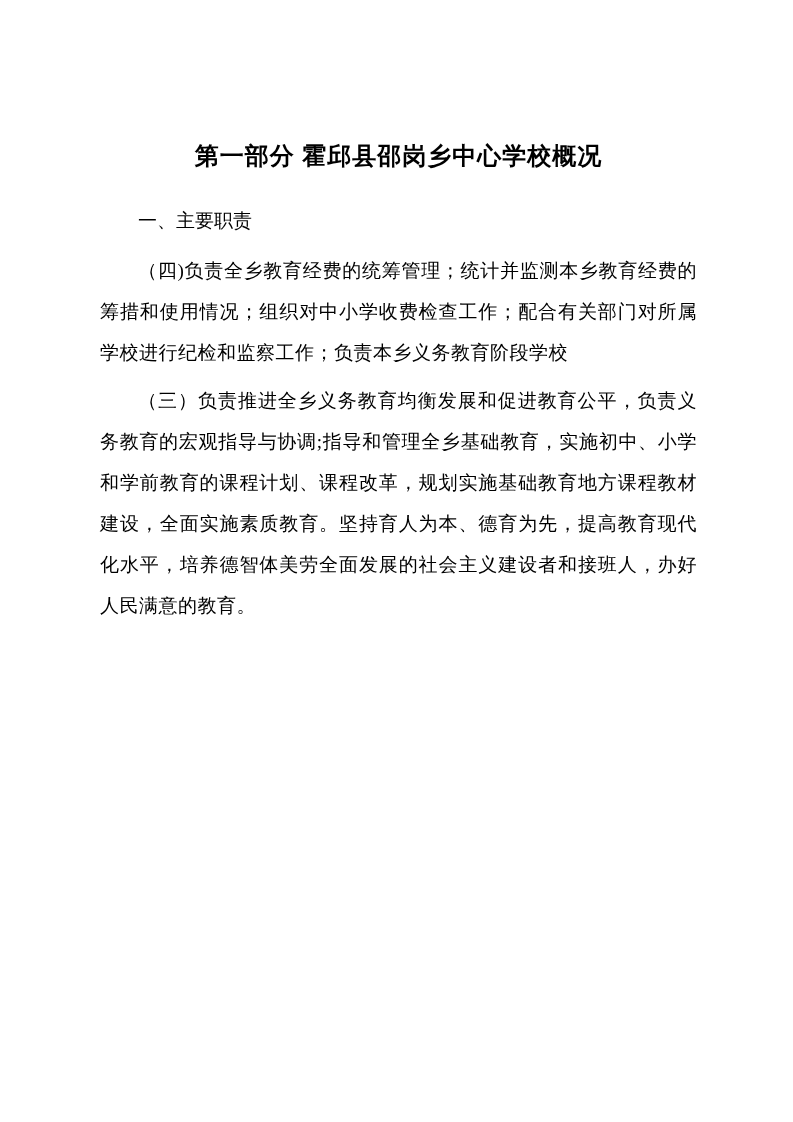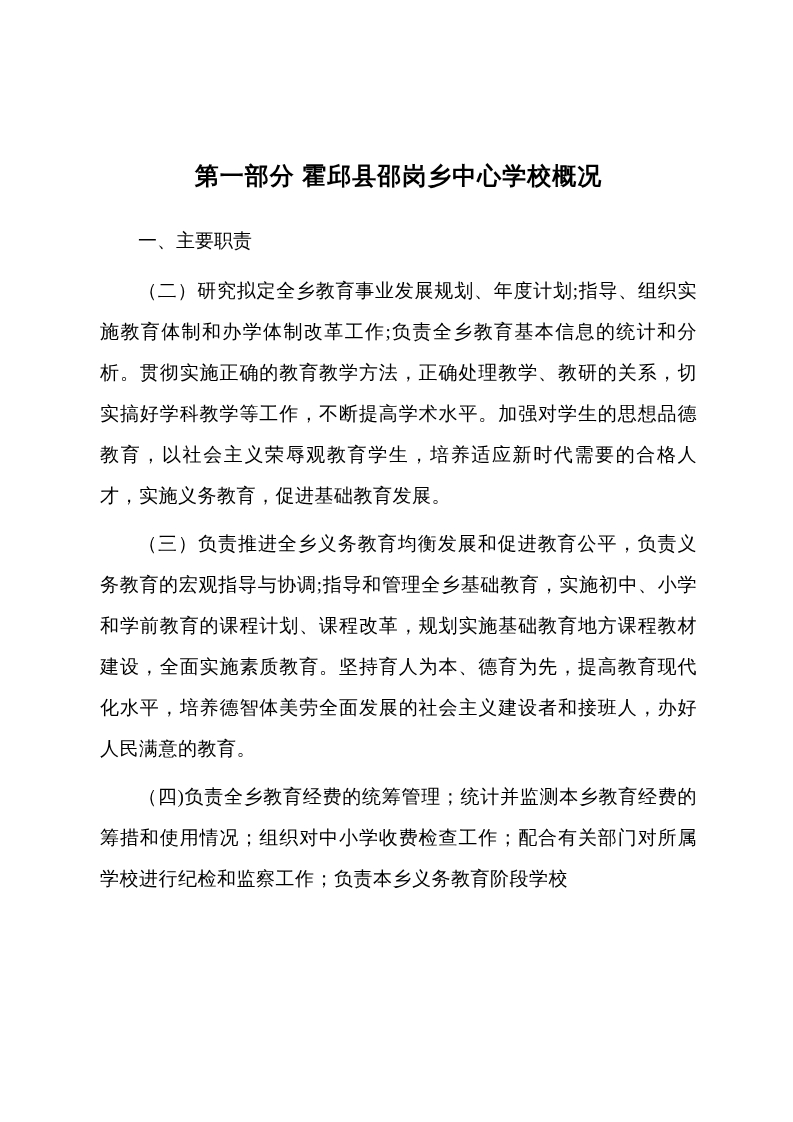--- a/index.html
+++ b/index.html
@@ -9,21 +9,20 @@
   }
   .sheet {
     position: relative;
     width: 793px;
     height: 887px;
     background: #ffffff;
     overflow: hidden;
     font-family: "Liberation Serif", "DejaVu Serif", serif;
     color: #000000;
     box-sizing: border-box;
-    margin-top: 20px;
   }
   .content {
     position: absolute;
     left: 100px;
     right: 96px;
     top: 140px;
   }
   .doc-title {
     margin: 0 0 34px 0;
     text-align: center;
@@ -57,18 +56,17 @@
     font-family: "Liberation Serif", "DejaVu Serif", serif;
   }
 </style>
 </head>
 <body>
 
 <div class="sheet">
   <div class="content">
     <h1 class="doc-title">第一部分 霍邱县邵岗乡中心学校概况</h1>
     <h2 class="section-heading">一、主要职责</h2>
-    <p class="para">（二）研究拟定全乡教育事业发展规划、年度计划;指导、组织实施教育体制和办学体制改革工作;负责全乡教育基本信息的统计和分析。贯彻实施正确的教育教学方法，正确处理教学、教研的关系，切实搞好学科教学等工作，不断提高学术水平。加强对学生的思想品德教育，以社会主义荣辱观教育学生，培养适应新时代需要的合格人才，实施义务教育，促进基础教育发展。</p>
+    <p class="para">（四)负责全乡教育经费的统筹管理；统计并监测本乡教育经费的筹措和使用情况；组织对中小学收费检查工作；配合有关部门对所属学校进行纪检和监察工作；负责本乡义务教育阶段学校</p>
     <p class="para">（三）负责推进全乡义务教育均衡发展和促进教育公平，负责义务教育的宏观指导与协调;指导和管理全乡基础教育，实施初中、小学和学前教育的课程计划、课程改革，规划实施基础教育地方课程教材建设，全面实施素质教育。坚持育人为本、德育为先，提高教育现代化水平，培养德智体美劳全面发展的社会主义建设者和接班人，办好人民满意的教育。</p>
-    <p class="para">（四)负责全乡教育经费的统筹管理；统计并监测本乡教育经费的筹措和使用情况；组织对中小学收费检查工作；配合有关部门对所属学校进行纪检和监察工作；负责本乡义务教育阶段学校</p>
   </div>
   <div class="page-number">-4-</div>
 </div>
 
 </body></html>

